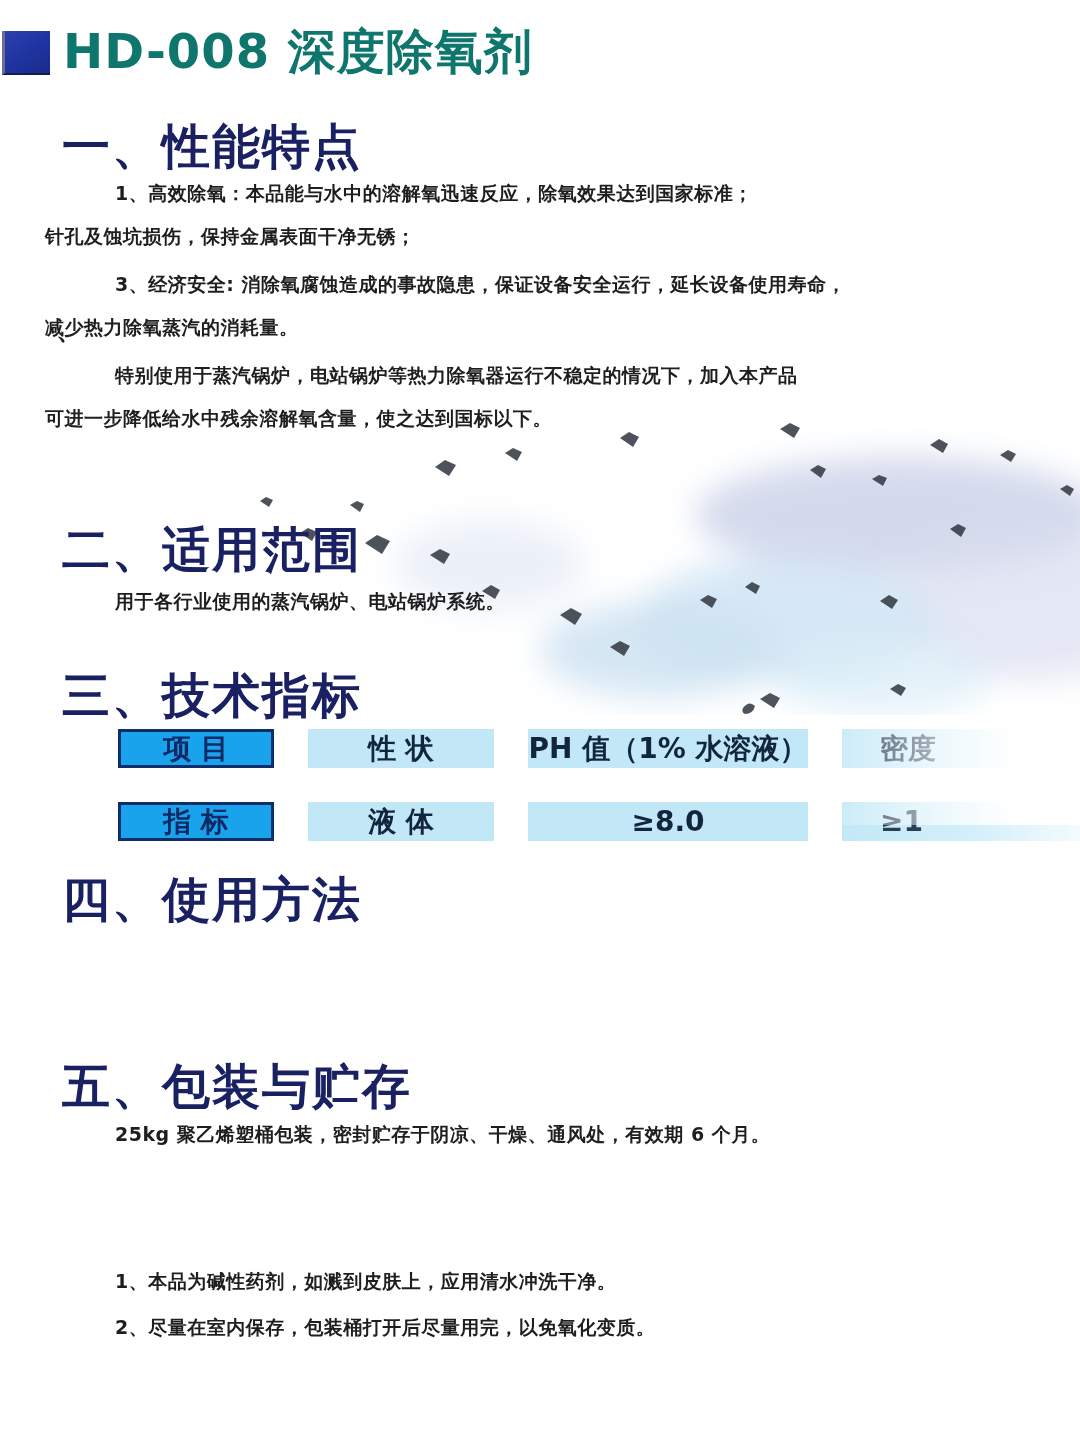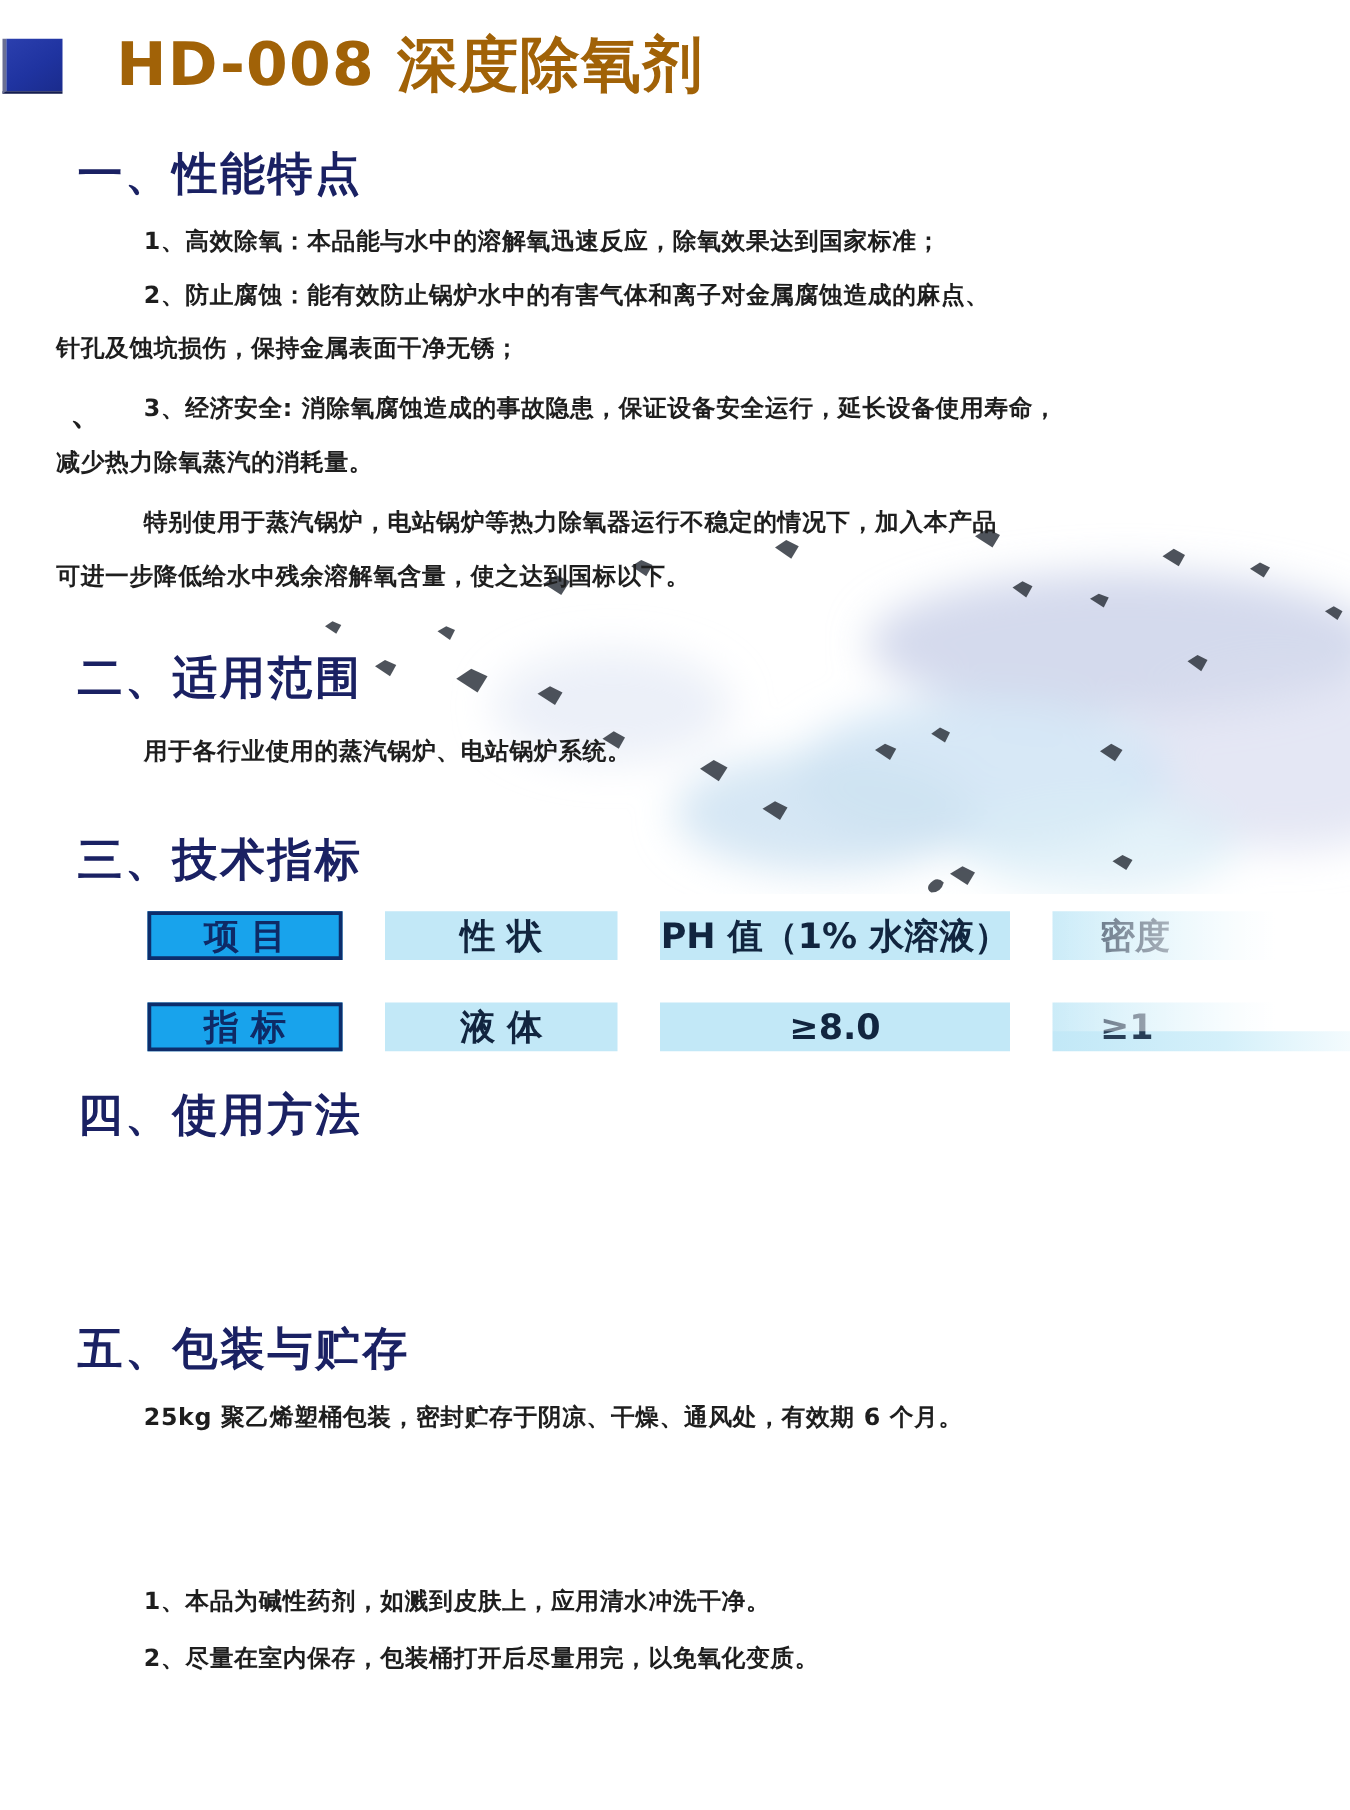--- a/index.html
+++ b/index.html
@@ -5,23 +5,23 @@
   html,body{margin:0;padding:0;background:#ffffff;}
   .page{
     position:relative;width:1080px;height:1448px;background:#ffffff;overflow:hidden;
     font-family:"DejaVu Sans","Liberation Sans",sans-serif;color:#1d1d1d;
   }
   
   .title-square{position:absolute;left:2px;top:31px;width:45px;height:42px;
     background:linear-gradient(145deg,#2b3fae 0%,#1f33a0 55%,#1a2b8c 100%);
     border-left:3px solid #6a6f93;border-bottom:2px solid #141d4f;}
   .doc-title{position:absolute;left:63px;top:20px;font-size:48px;font-weight:900;
-    color:#a16207;letter-spacing:1px;white-space:nowrap;margin-left:30px;}
+    color:#0f766e;letter-spacing:1px;white-space:nowrap;}
   
-  .sec-heading{position:absolute;left:62px;font-size:36px;font-weight:900;
+  .sec-heading{position:absolute;left:62px;font-size:48px;font-weight:900;
     color:#1a2163;letter-spacing:2px;white-space:nowrap;}
   
   .text-block{position:absolute;left:45px;width:1035px;}
   .body-line{font-size:19px;font-weight:600;color:#1e1e1e;height:43px;line-height:43px;
     white-space:nowrap;letter-spacing:.5px;}
   .indent{text-indent:70px;}
   .gap-top{margin-top:5px;}
   .stray-mark{position:absolute;left:56px;top:312px;font-size:27px;font-weight:600;color:#1e1e1e;}
   
   .spec-table{position:absolute;left:118px;top:729px;display:grid;
@@ -84,21 +84,20 @@
     </g>
   </svg>
 
   <div class="title-square"></div>
   <div class="doc-title">HD-008 深度除氧剂</div>
 
   <div class="sec-heading" style="top:115px">一、性能特点</div>
   <div class="stray-mark">、</div>
   <div class="text-block" style="top:172px">
     <div class="body-line indent">1、高效除氧：本品能与水中的溶解氧迅速反应，除氧效果达到国家标准；</div>
-    <div class="body-line indent">2、防止腐蚀：能有效防止锅炉水中的有害气体和离子对金属腐蚀造成的麻点、</div>
     <div class="body-line">针孔及蚀坑损伤，保持金属表面干净无锈；</div>
     <div class="body-line indent gap-top">3、经济安全: 消除氧腐蚀造成的事故隐患，保证设备安全运行，延长设备使用寿命，</div>
     <div class="body-line">减少热力除氧蒸汽的消耗量。</div>
     <div class="body-line indent gap-top">特别使用于蒸汽锅炉，电站锅炉等热力除氧器运行不稳定的情况下，加入本产品</div>
     <div class="body-line">可进一步降低给水中残余溶解氧含量，使之达到国标以下。</div>
   </div>
 
   <div class="sec-heading" style="top:518px">二、适用范围</div>
   <div class="text-block" style="top:580px">
     <div class="body-line indent">用于各行业使用的蒸汽锅炉、电站锅炉系统。</div>

